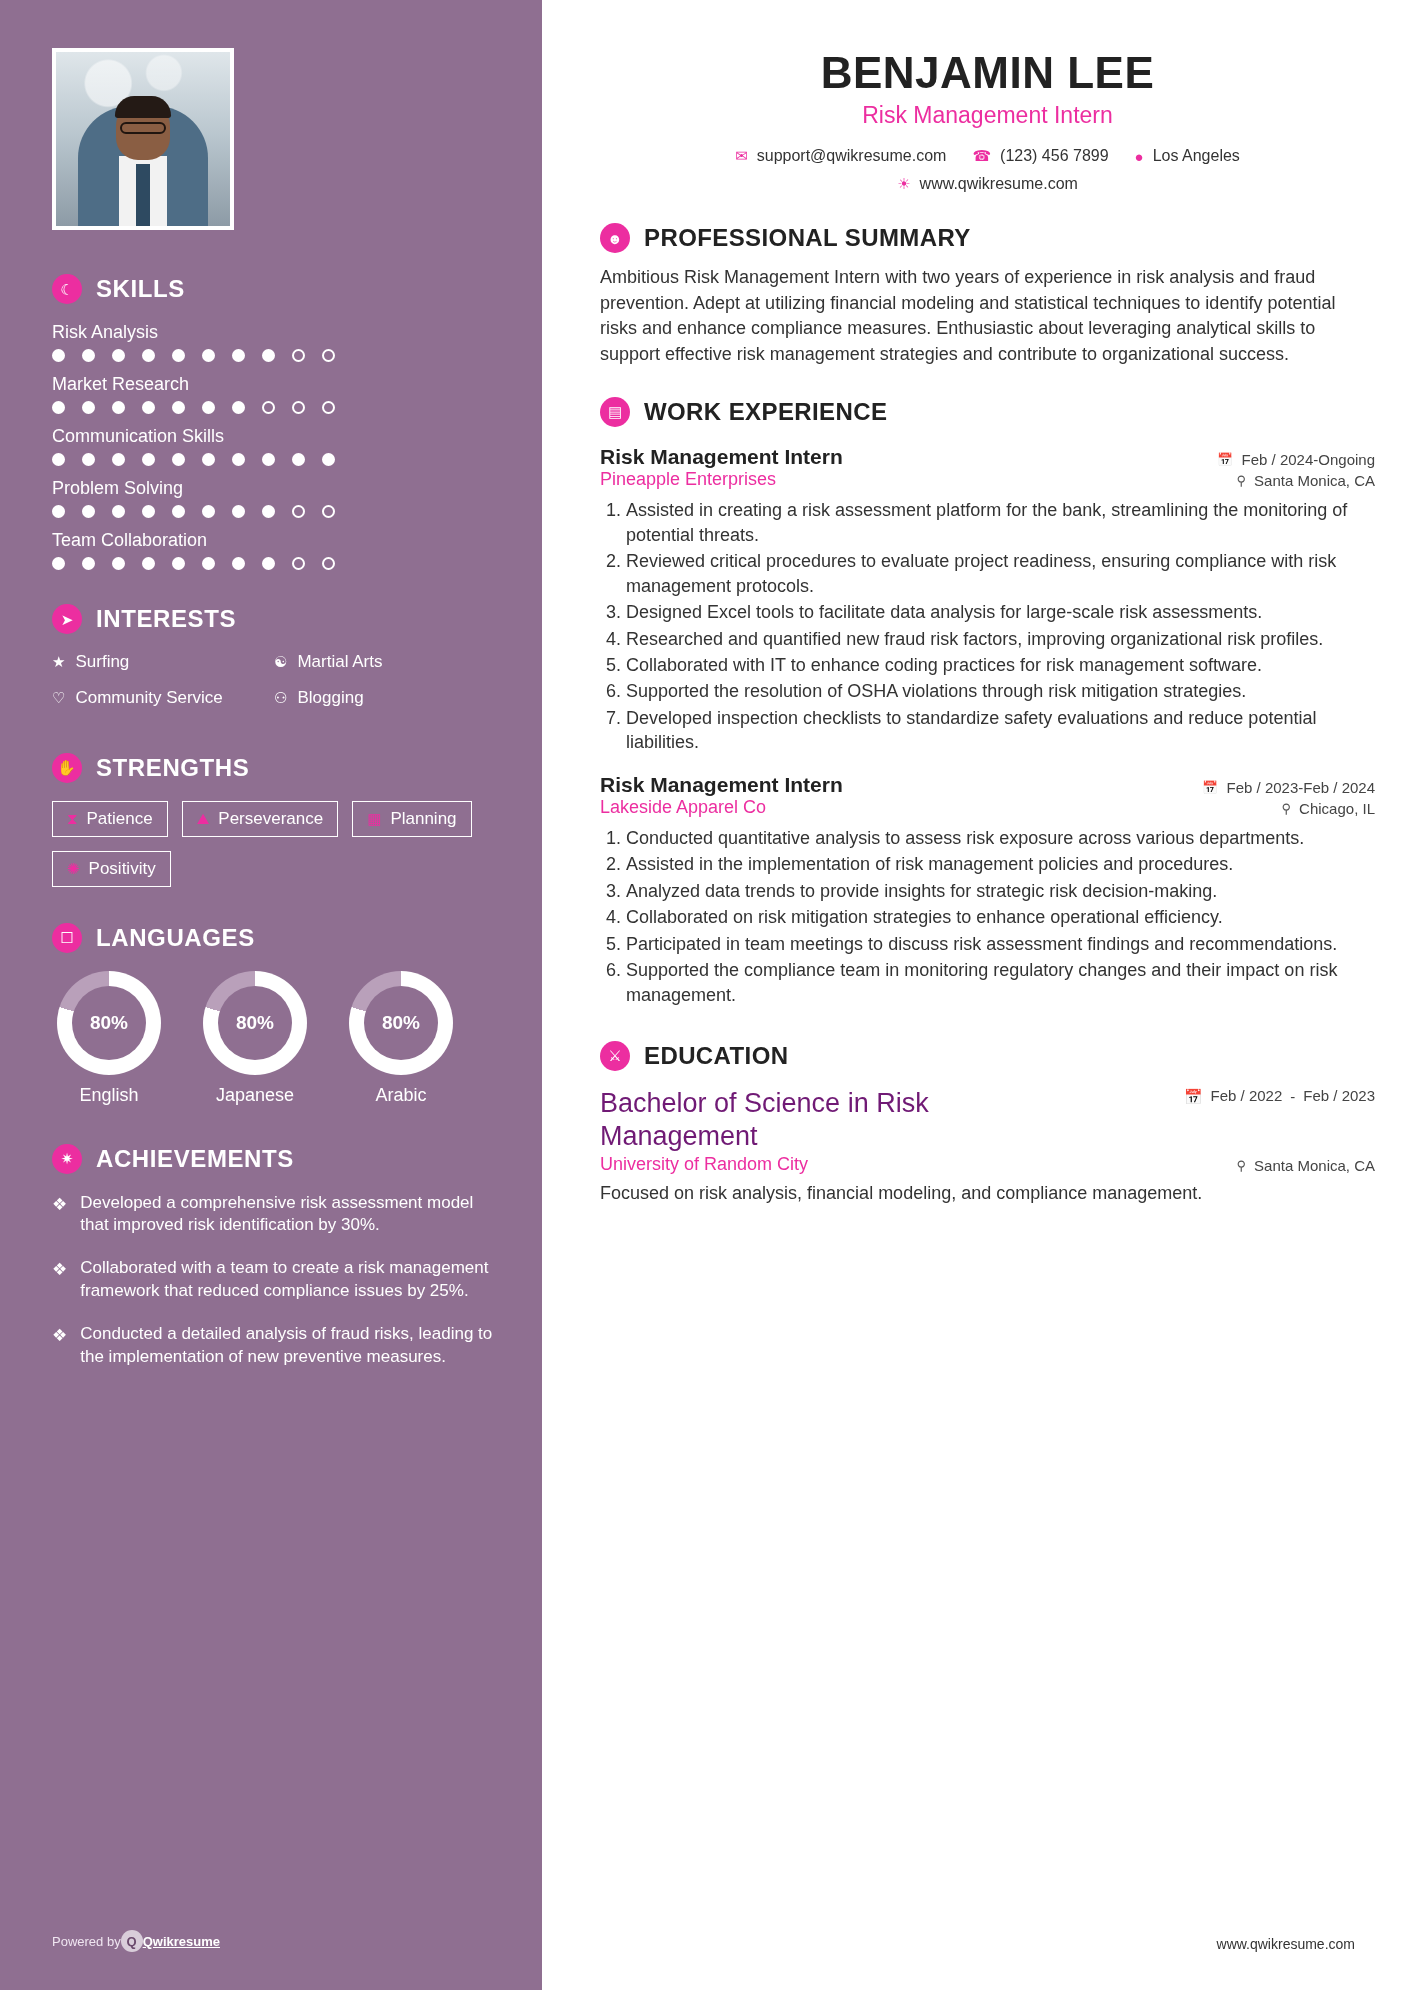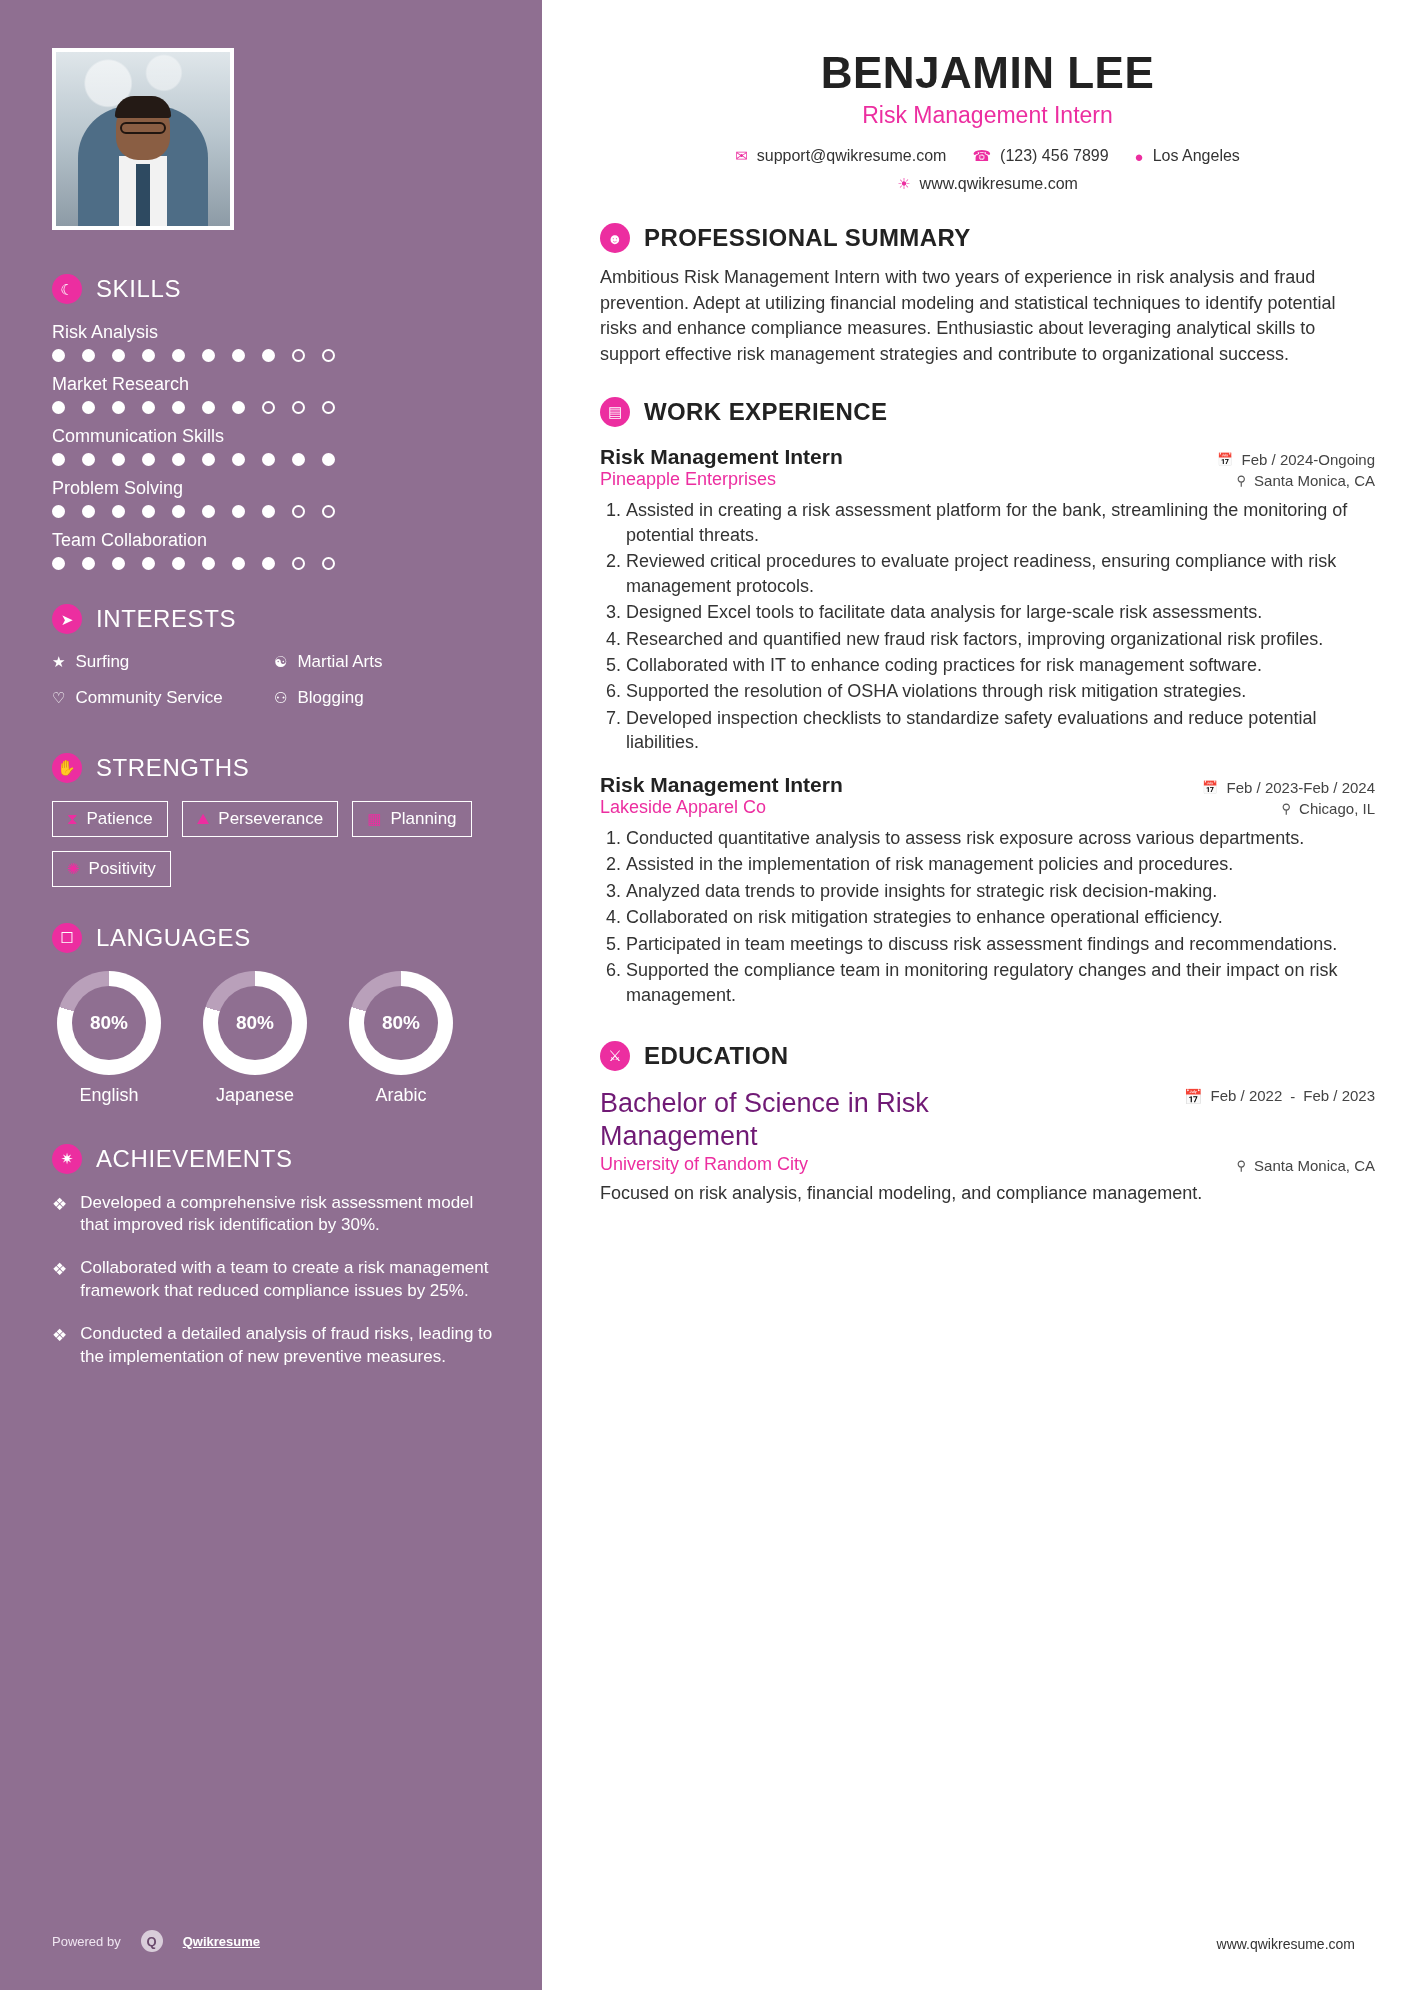--- a/index.html
+++ b/index.html
@@ -71,21 +71,21 @@
   }
 
   .sec-head { display: flex; align-items: center; gap: 14px; margin-bottom: 18px; }
   .sec-ico {
     width: 30px; height: 30px; border-radius: 50%;
     background: #ec2ea0;
     display: flex; align-items: center; justify-content: center;
     color: #ffffff; font-size: 15px; line-height: 1;
     flex: none;
   }
-  .sec-title { font-size: 24px; font-weight: 400; letter-spacing: .6px; }
+  .sec-title { font-size: 24px; font-weight: 700; letter-spacing: .6px; }
 
   .skill-name { font-size: 18px; margin: 12px 0 6px; }
   .dots { display: flex; gap: 17px; margin-bottom: 6px; }
   .dot { width: 13px; height: 13px; border-radius: 50%; border: 2px solid #ffffff; }
   .dot.on { background: #ffffff; }
 
   .interests { display: flex; flex-wrap: wrap; margin-top: 6px; }
   .interest { width: 50%; display: flex; gap: 10px; font-size: 17px; margin-bottom: 16px; align-items: flex-start; }
   .interest .g { font-size: 15px; line-height: 1.35; }
 
@@ -112,21 +112,21 @@
     font-size: 19px; font-weight: 700; color: #ffffff;
   }
   .lang-label { font-size: 18px; }
 
   .ach { display: flex; gap: 13px; margin-bottom: 20px; }
   .ach .g { color: #ffffff; font-size: 17px; flex: none; margin-top: 2px; }
   .ach-txt { font-size: 17px; line-height: 1.35; }
 
   .powered {
     position: absolute; left: 52px; bottom: 38px;
-    display: flex; align-items: center; gap: 20px;
+    display: flex; align-items: center; gap: 0;
     font-size: 13px; color: #f0e6f1;
   }
   .qmark {
     width: 22px; height: 22px; border-radius: 50%;
     background: #d9cdda; color: #6b4a6d;
     display: flex; align-items: center; justify-content: center;
     font-size: 13px; font-weight: 700;
   }
   .powered u { color: #ffffff; font-weight: bold; }
 

